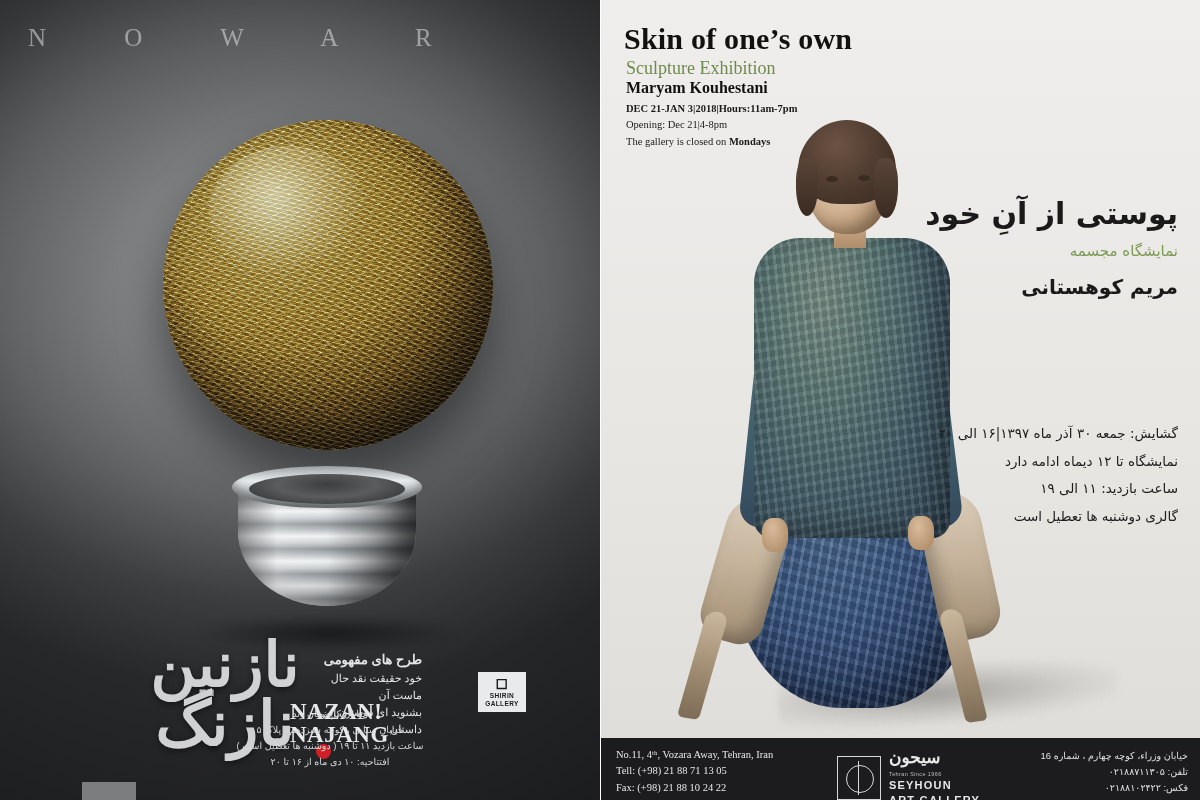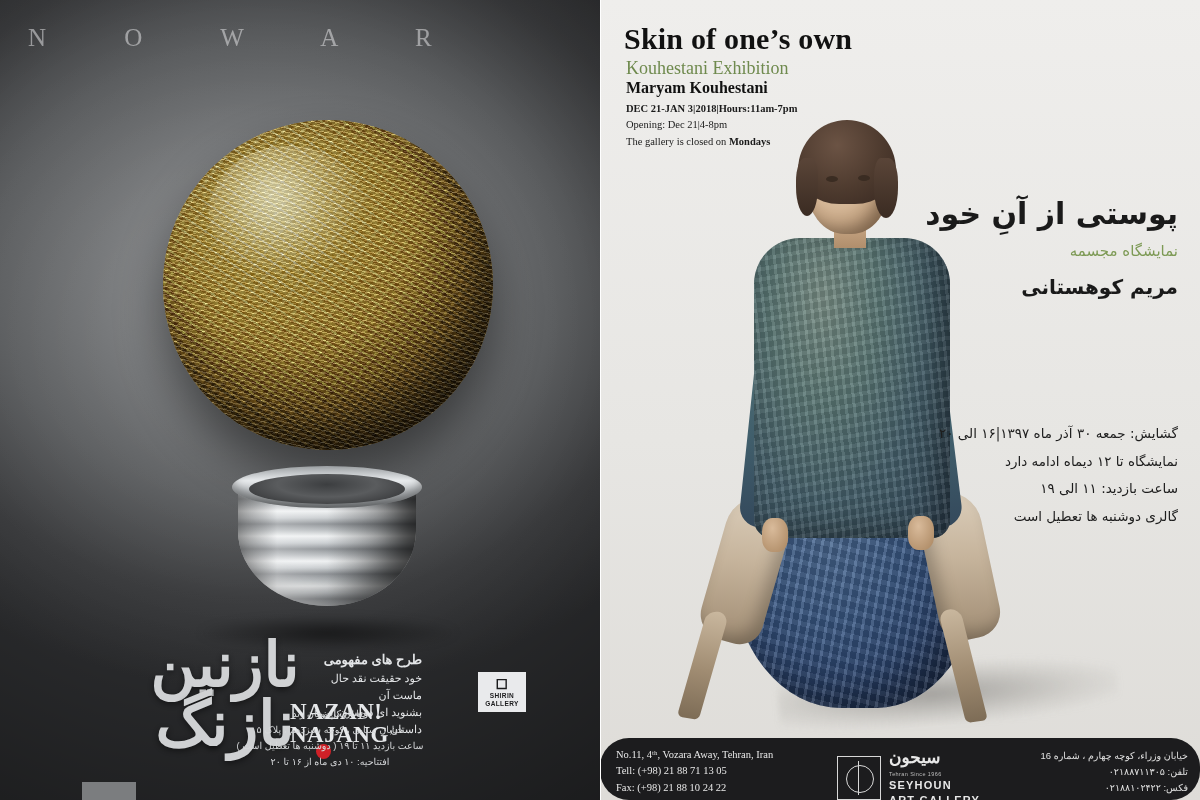--- a/index.html
+++ b/index.html
@@ -513,21 +513,20 @@
 
   
   .rp-footer {
     position: absolute;
     left: 0;
     bottom: 0;
     width: 600px;
     height: 62px;
     background: #1c1c1e;
     color: #e8e8e8;
-    border-radius: 29px;
   }
   .rp-footer-left {
     position: absolute;
     left: 16px;
     top: 9px;
     font-family: "Liberation Serif", serif;
     font-size: 10.5px;
     line-height: 1.55;
   }
   .rp-footer-right {
@@ -645,21 +644,21 @@
       <div>SHIRIN</div>
       <div>GALLERY</div>
     </div>
 
     <div class="left-footer-bar"></div>
   </div>
 
   <div class="poster-right">
 
     <div class="rp-title">Skin of one’s own</div>
-    <div class="rp-sub">Kouhestani Exhibition</div>
+    <div class="rp-sub">Sculpture Exhibition</div>
     <div class="rp-artist">Maryam Kouhestani</div>
 
     <div class="rp-meta">
       <div>DEC 21-JAN 3|2018|Hours:11am-7pm</div>
       <div class="reg">Opening: Dec 21|4-8pm</div>
       <div class="reg"><span>The gallery is closed on </span><b>Mondays</b></div>
     </div>
 
     <div class="fig">
       <div class="shadow"></div>

